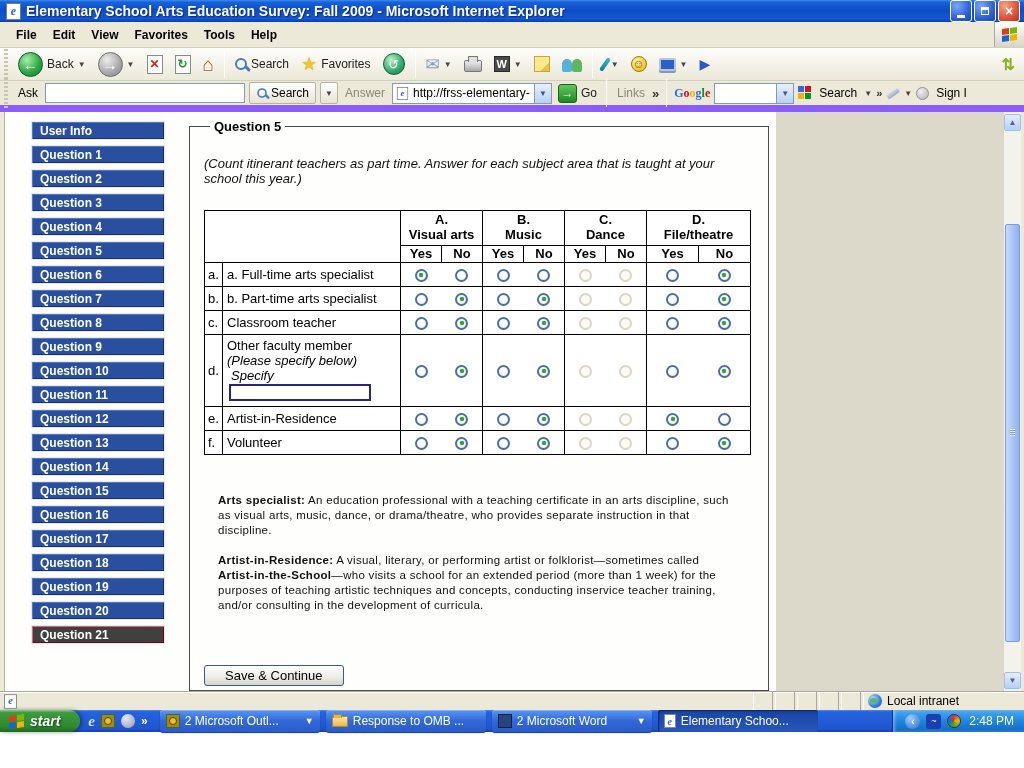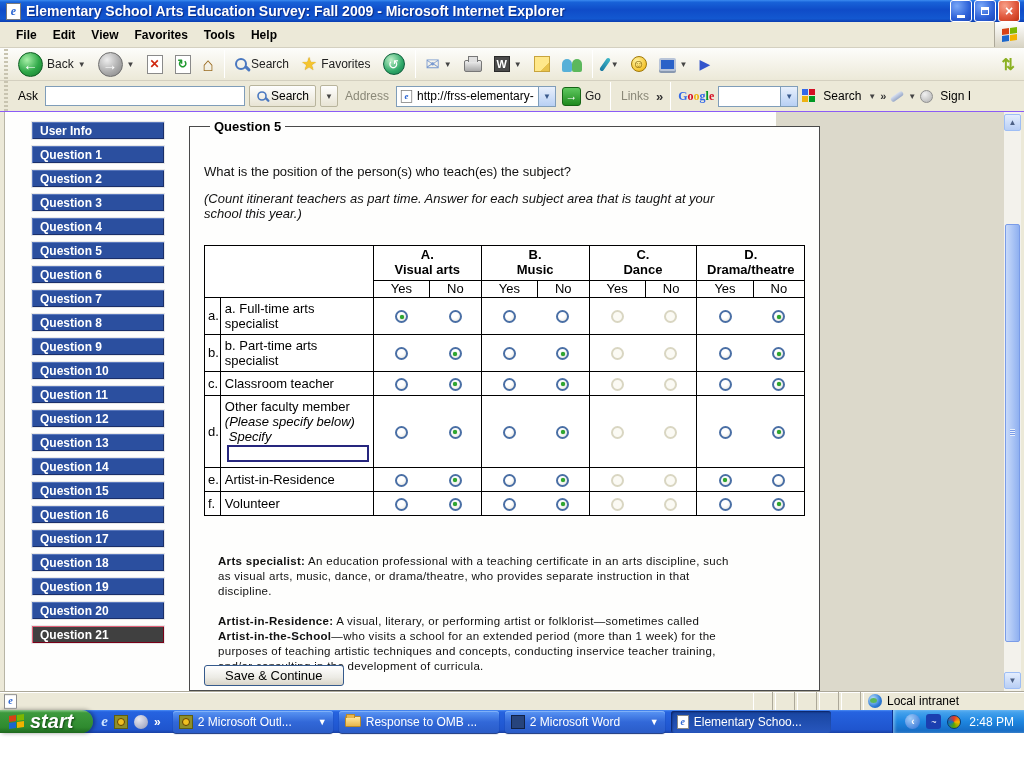--- a/index.html
+++ b/index.html
@@ -70,21 +70,21 @@
   .ppl::before { left:0; background:#57B0D8; } .ppl::after { right:0; background:#5CB85C; }
   .pen { width:4px; height:15px; background:linear-gradient(#40B8C8,#1878A0); border-radius:2px; transform:rotate(35deg); }
   .smiley { width:16px; height:16px; border-radius:50%; color:#7A5800; font-size:12px; line-height:15px; text-align:center;
     background:radial-gradient(circle at 35% 30%,#FFF3A0,#F4C430 70%,#C89A10); border:1px solid #A07808; }
   .monitor { width:17px; height:13px; background:#2A62C8; border:2px solid #B8C4D8; border-radius:2px; box-shadow:0 2px 0 #8898B0; }
   .bluearrow { color:#3355CC; font-size:14px; }
   .toolbar-spacer { flex:1; }
   .updown { color:#8AB020; font-size:16px; font-weight:bold; }
 
   
-  .addressrow { height:31px; display:flex; align-items:center; background:#ECE9D8; border-bottom:1px solid #8b5cf6;
+  .addressrow { height:31px; display:flex; align-items:center; background:#ECE9D8; border-bottom:7px solid #8b5cf6;
     padding:0 4px; gap:4px; font-size:12px; }
   .lbl { color:#000; padding:0 3px; } .lbl.dim { color:#8A8878; }
   .txtbox { height:20px; background:#fff; border:1px solid #7F9DB9; }
   .ask-input { width:200px; font-size:12px; padding:0 3px; font-family:"Liberation Sans",sans-serif; }
   .btn-flat { display:flex; align-items:center; gap:3px; height:22px; padding:0 6px; background:linear-gradient(#FEFEFE,#E8E4D4);
     border:1px solid #B8B49C; border-radius:2px; font-size:12px; }
   .combo { display:flex; align-items:center; height:21px; background:#fff; border:1px solid #7F9DB9; padding-left:2px; gap:3px; }
   .combo .url { font-size:12px; white-space:nowrap; overflow:hidden; width:118px; }
   .combo-drop { width:17px; height:19px; margin-left:auto; background:linear-gradient(#E8F0FC,#B8D0F4); border-left:1px solid #7F9DB9;
     display:flex; align-items:center; justify-content:center; font-size:8px; color:#3A5A8C; }
@@ -114,21 +114,21 @@
     padding:10px 14px 30px 14px; background:#FEFEFD; }
   .q-fieldset legend { font-weight:bold; font-size:13px; padding:0 4px; margin-left:6px; }
   .q-text { font-size:13px; margin-top:20px; color:#111; }
   .q-instr { font-size:13px; font-style:italic; margin-top:12px; width:548px; color:#111; }
 
   
   table.q-tbl { border-collapse:collapse; margin-top:24px; background:#fff; }
   table.q-tbl th, table.q-tbl td { border:1px solid #000; font-size:13px; }
   th.corner { width:196px; }
   th.grp { font-weight:bold; padding:2px 2px; line-height:1.15; }
-  th.yn { font-weight:normal; height:17px; padding:0 17px; }
+  th.yn { font-weight:bold; height:17px; padding:0 2px; }
   td.lt { width:18px; text-align:left; padding:2px 1px 2px 3px; }
   td.desc { width:178px; text-align:left; padding:3px 4px; }
   td.desc .it { font-style:italic; }
   td.desc .sp { padding-left:4px; }
   .specify-input { width:142px; height:17px; border:2px solid #26267E; margin:1px 0 2px 2px; font-size:12px;
     font-family:"Liberation Sans",sans-serif; }
   td.rc { text-align:center; height:24px; }
   .g0,.g1,.g2 { width:41px; } .g3 { width:52px; }
   td.rc.yesc { border-right:none; }
   td.rc.noc { border-left:none; }
@@ -165,21 +165,21 @@
   .globe { width:14px; height:14px; border-radius:50%; position:relative;
     background:radial-gradient(circle at 35% 35%,#BFE4FF,#2E7CD6 60%,#1B5CB0); }
   .globe::after { content:''; position:absolute; left:2px; top:4px; width:7px; height:5px; border-radius:50%; background:#5CB85C; }
 
   
   .taskbar { height:28px; display:flex; align-items:stretch;
     background:linear-gradient(180deg,#4D8FF5 0%,#2663E0 8%,#1F55CE 85%,#1941A5 100%); }
   .start-btn { display:flex; align-items:center; gap:6px; padding:0 20px 0 9px; border-radius:0 13px 13px 0;
     background:linear-gradient(180deg,#8CC88C 0%,#3D9A3D 12%,#2F8A2F 75%,#1E681E 100%);
     box-shadow:2px 0 4px rgba(0,0,0,.4); }
-  .start-btn .start-label { color:#fff; font-weight:bold; font-style:italic; font-size:20px; text-shadow:1px 1px 2px #114411; }
+  .start-btn .start-label { color:#fff; font-weight:bold; font-style:italic; font-size:14px; text-shadow:1px 1px 2px #114411; }
   .quick { display:flex; align-items:center; gap:6px; padding:0 8px; }
   .ql-e { color:#CDE4FF; font:bold italic 15px "Liberation Serif",serif; }
   .icon-outlook { width:14px; height:14px; background:#8F8F2A; border:1px solid #5E5E10; position:relative; flex:0 0 auto; }
   .icon-outlook::after { content:''; position:absolute; inset:2px; border-radius:50%; background:#F0C020; border:1px solid #604000; }
   .ql-msgr { width:14px; height:14px; border-radius:50%; background:radial-gradient(circle at 35% 30%,#E8E8F0,#9098B8); }
   .ql-chev { color:#fff; font-weight:bold; font-size:12px; }
   .task-buttons { display:flex; align-items:center; gap:6px; padding:0 4px; flex:1; }
   .task-btn { display:flex; align-items:center; gap:5px; width:160px; height:22px; padding:0 6px; border-radius:3px;
     background:linear-gradient(180deg,#5A96F5,#3268D8 50%,#2A5CC8); box-shadow:inset 0 1px 0 #7FB0F8, 0 1px 1px #12307A;
     color:#fff; font-size:12px; }
@@ -320,21 +320,21 @@
     <span class="grip"></span>
     <span class="lbl">Ask</span>
     <input class="txtbox ask-input" type="text" value="" style="">
     <span class="btn-flat">
       <span class="lens" style="transform:scale(.8)"></span>
       <span>Search</span>
     </span>
     <span class="btn-flat" style="padding:0 4px">
         <span class="drop">▼</span>
       </span>
-    <span class="lbl dim">Address</span>
+    <span class="lbl dim">Answer</span>
     <span class="combo" style="width:160px">
       <span class="iedoc" style="transform:scale(.75)"></span>
       <span class="url">http://frss-elementary-</span>
       <span class="combo-drop">▼</span>
     </span>
     <span class="tb-btn" style="padding:0 2px">
       <span class="go-ic">→</span>
       <span>Go</span>
     </span>
     <span class="tsep"></span>
@@ -381,41 +381,40 @@
           <div class="sb-btn">Question 15</div>
           <div class="sb-btn">Question 16</div>
           <div class="sb-btn">Question 17</div>
           <div class="sb-btn">Question 18</div>
           <div class="sb-btn">Question 19</div>
           <div class="sb-btn">Question 20</div>
           <div class="sb-btn highlight">Question 21</div>
         </div>
       <fieldset class="q-fieldset">
         <legend>Question 5</legend>
-        <div class="q-text">What is the position of the person(s) who teach(es) the subject?</div>
         <div class="q-instr">(Count itinerant teachers as part time. Answer for each subject area that is taught at your school this year.)</div>
         <table class="q-tbl">
             <thead>
               <tr>
                 <th class="corner" colspan="2" rowspan="2"></th>
                 <th class="grp g0" colspan="2">
                   <div class="grp-letter">A.</div>
                   <div class="grp-name">Visual arts</div>
                 </th>
                 <th class="grp g1" colspan="2">
                   <div class="grp-letter">B.</div>
                   <div class="grp-name">Music</div>
                 </th>
                 <th class="grp g2" colspan="2">
                   <div class="grp-letter">C.</div>
                   <div class="grp-name">Dance</div>
                 </th>
                 <th class="grp g3" colspan="2">
                   <div class="grp-letter">D.</div>
-                  <div class="grp-name">Drama/theatre</div>
+                  <div class="grp-name">File/theatre</div>
                 </th>
               </tr>
               <tr>
                 <th class="yn g0">Yes</th>
                 <th class="yn g0">No</th>
                 <th class="yn g1">Yes</th>
                 <th class="yn g1">No</th>
                 <th class="yn g2">Yes</th>
                 <th class="yn g2">No</th>
                 <th class="yn g3">Yes</th>

